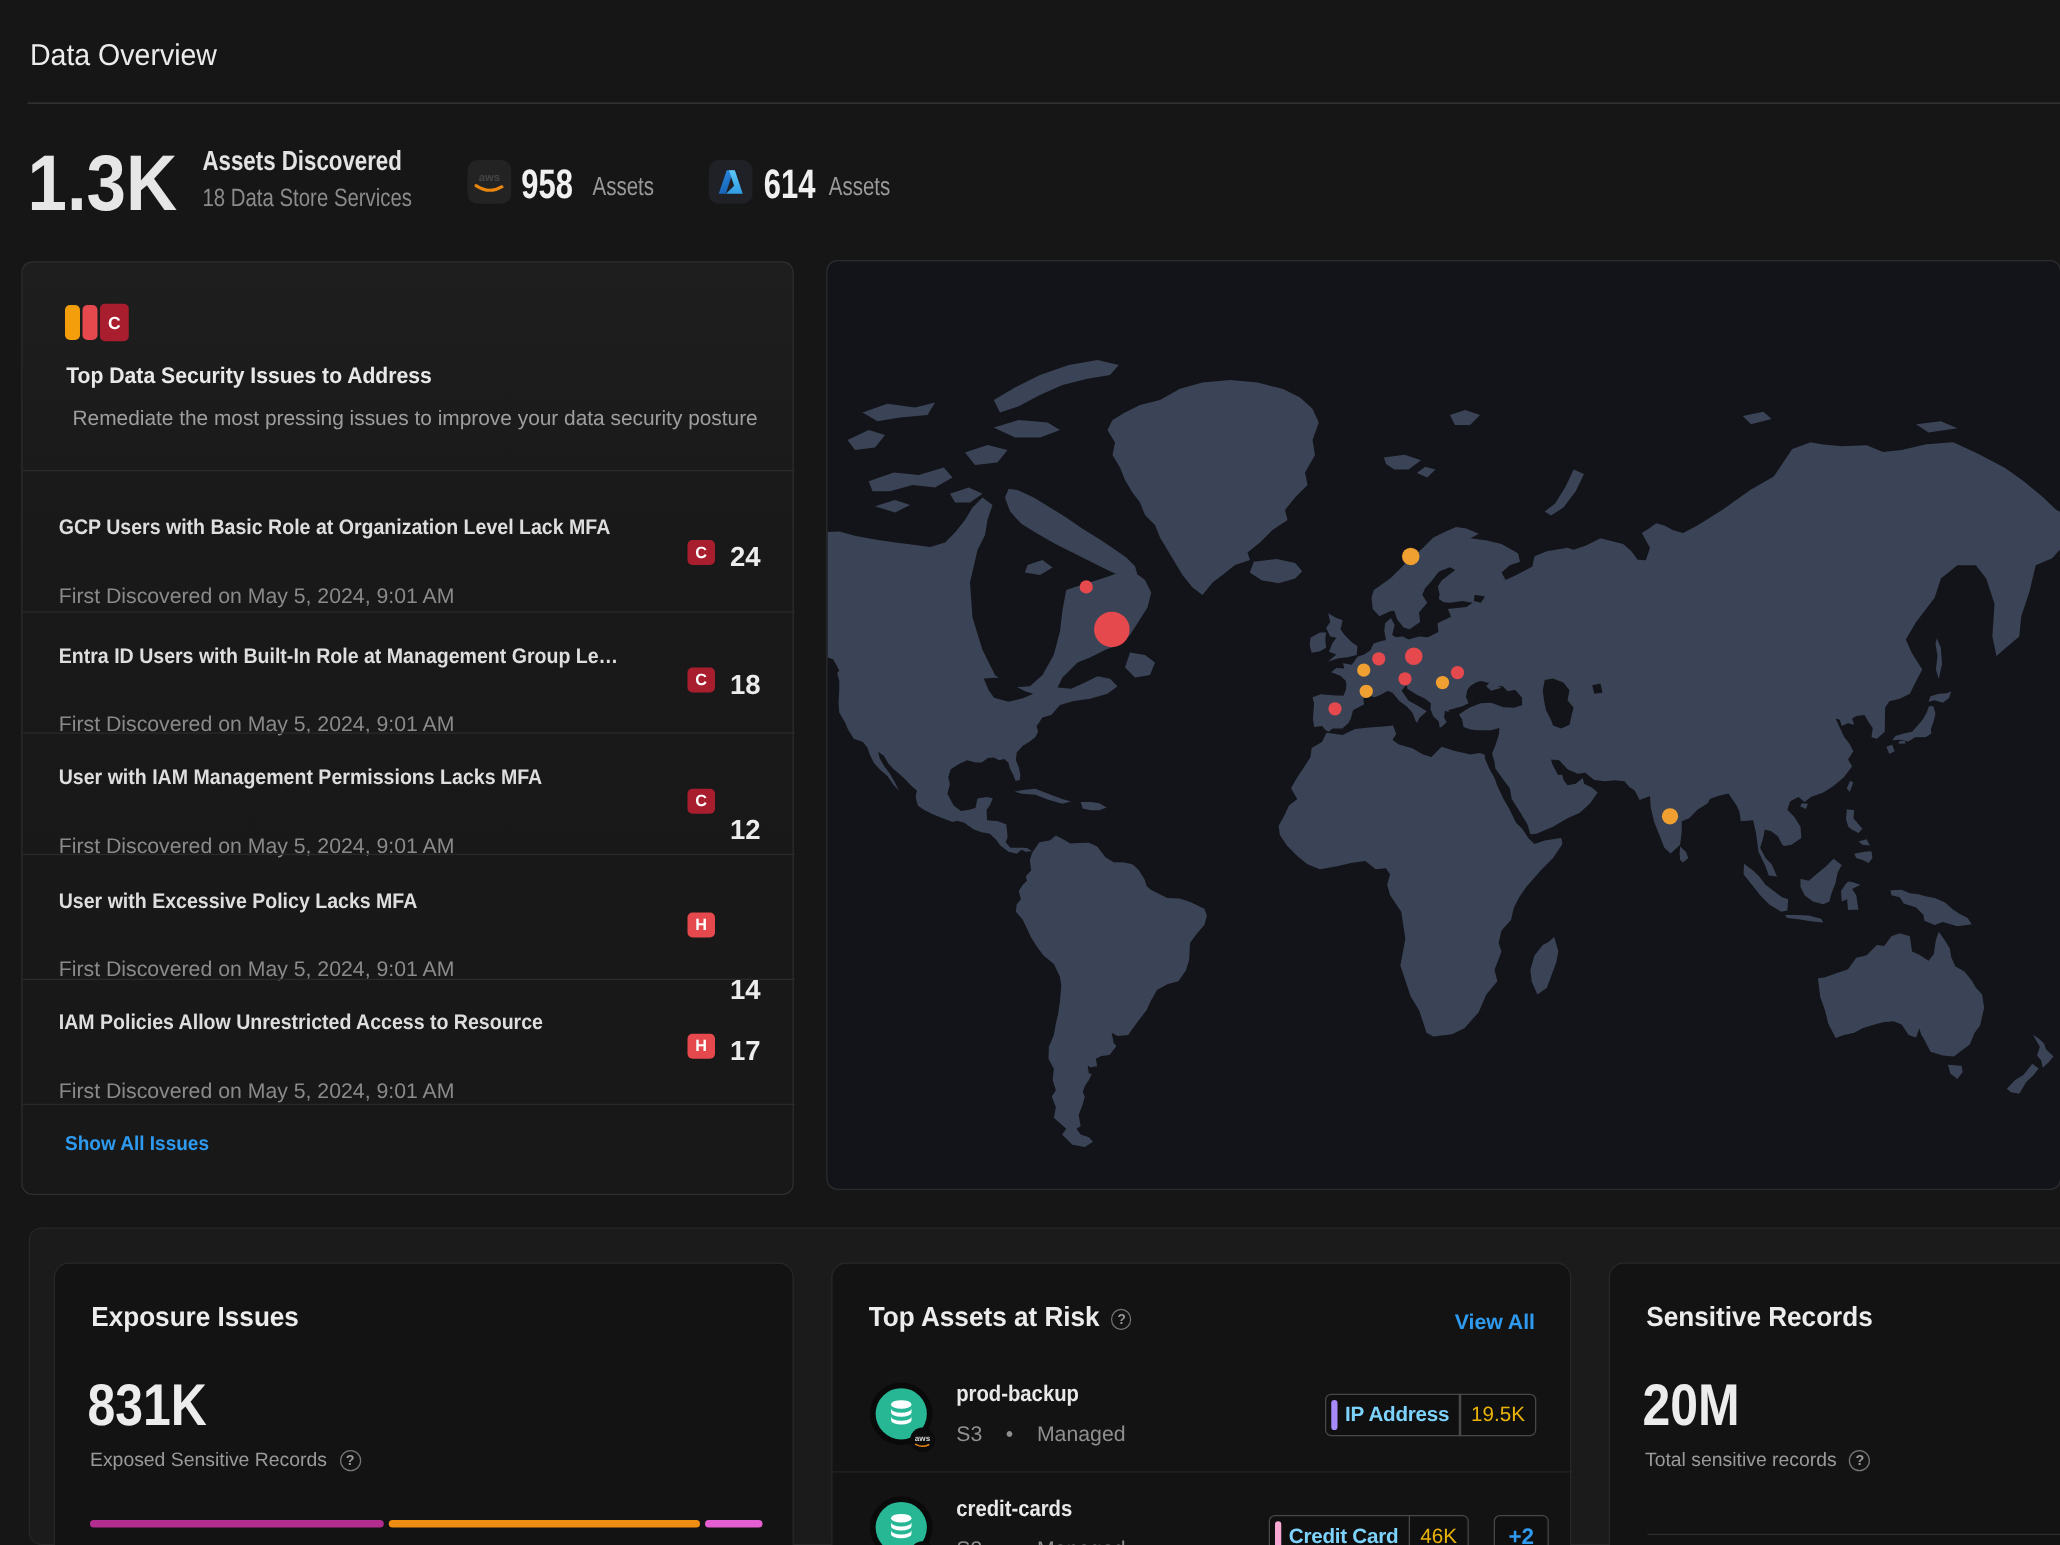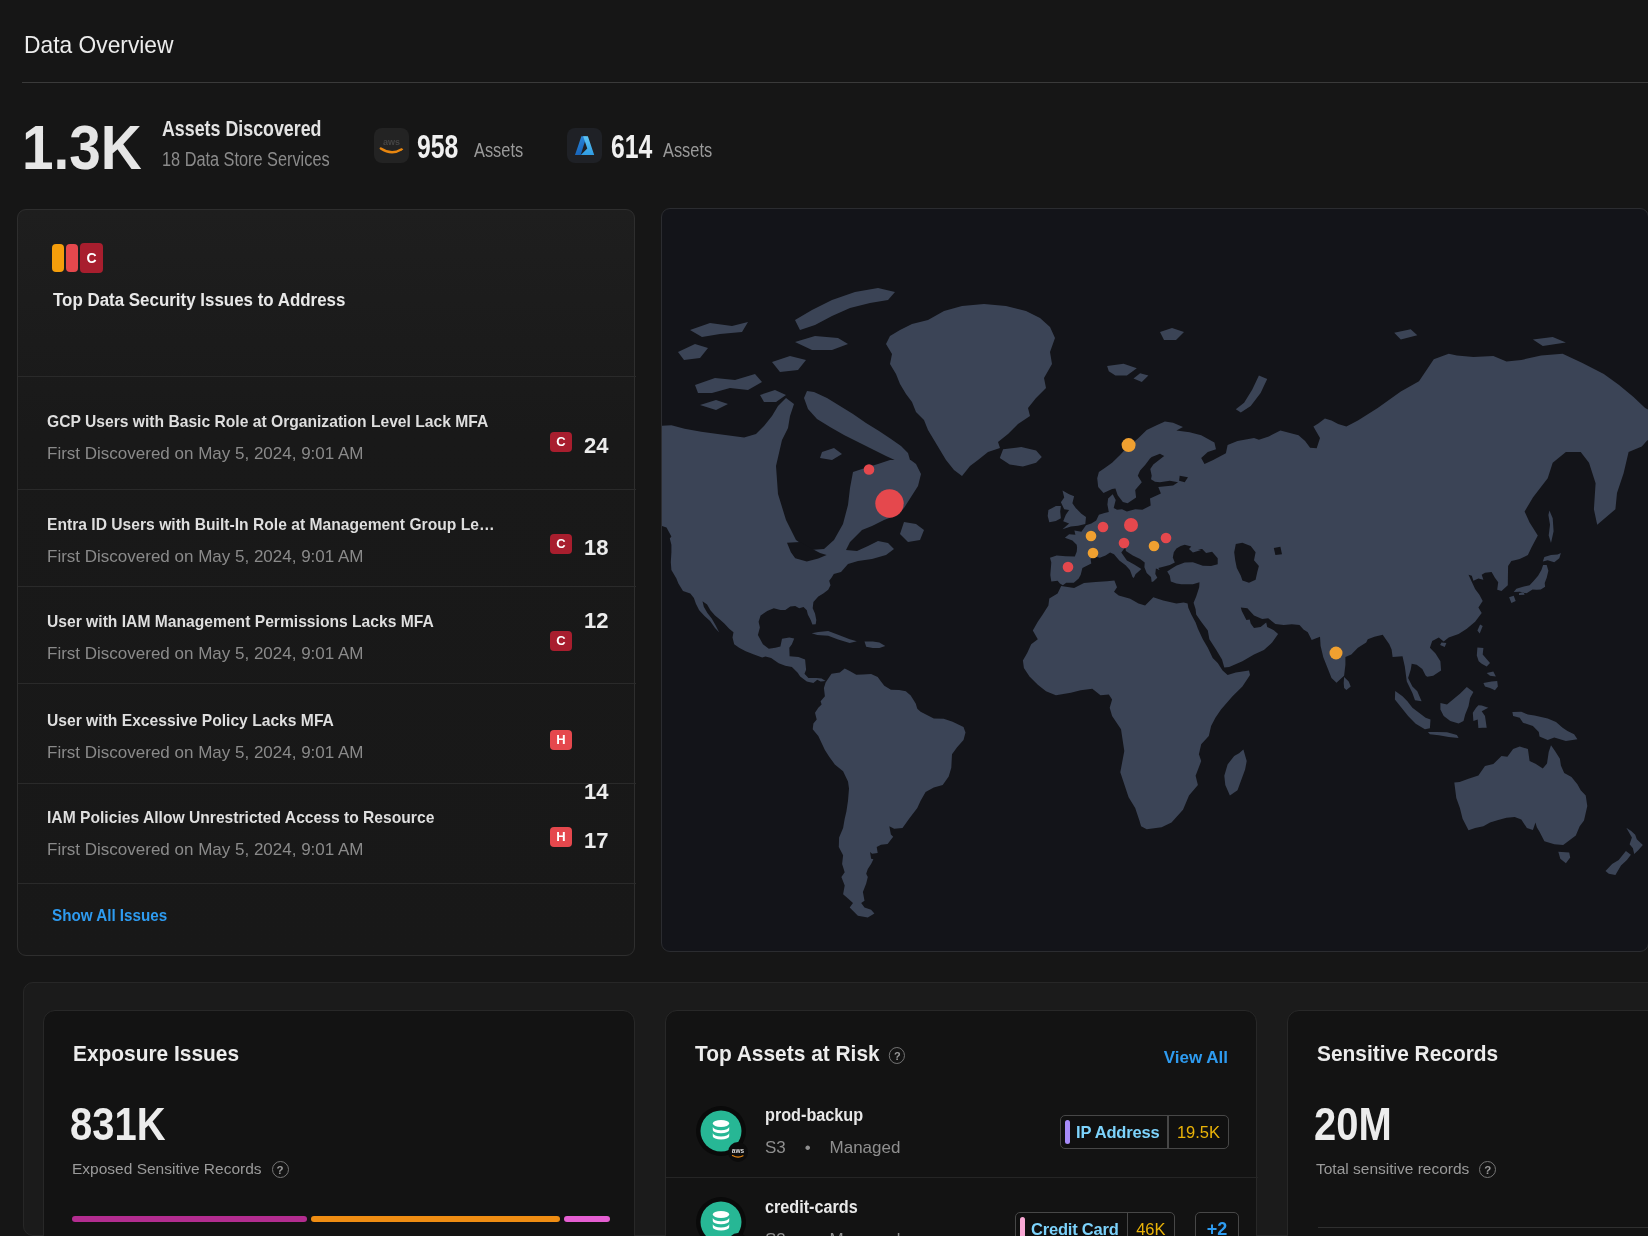--- a/index.html
+++ b/index.html
@@ -33,21 +33,21 @@
     left:17px; top:209px; width:618px; height:747px;
     background:linear-gradient(180deg,#1e1e1e 0%,#191919 30%,#181818 100%);
     border:1px solid #2e2e2e; border-radius:9px;
   }
   .sev-stack { position:absolute; left:34px; top:34px; height:30px; }
   .sev-bar { position:absolute; border-radius:4px; }
   .itl { position:absolute; left:35px; top:80px; font-size:18px; font-weight:bold; color:#e8e8e8; transform:scaleX(0.94); transform-origin:0 0; }
   .isub { position:absolute; left:40px; top:115px; font-size:16.7px; color:#9e9e9e; }
   .idiv { position:absolute; left:0; width:618px; height:1px; background:#2a2a2a; }
   .irow-title { position:absolute; left:29px; font-size:17px; font-weight:bold; color:#dedede; transform:scaleX(0.92); transform-origin:0 0; }
-  .irow-date { position:absolute; left:29px; font-size:17px; color:#8a8a8a; }
+  .irow-date { position:absolute; left:29px; font-size:17px; color:#8a8a8a;margin-top:23px; }
   .badge { position:absolute; width:22px; height:20px; border-radius:4px; font-size:13px; font-weight:bold; color:#fff; text-align:center; line-height:20px; }
   .badge.c { background:#a81e2e; }
   .badge.h { background:#e5484d; }
   .bcount { position:absolute; font-size:22px; font-weight:bold; color:#ececec; }
   #show-all { position:absolute; left:34px; top:697px; font-size:16px; font-weight:bold; color:#2e9bf0; transform:scaleX(0.95); transform-origin:0 0; }
 
   
   #mapcard {
     left:661px; top:208px; width:988px; height:744px;
     background:#131419; border:1px solid #2b2c30; border-radius:9px;
@@ -126,38 +126,39 @@
   <div class="abs pnum" id="az-num">614</div>
   <div class="abs plbl" id="az-lbl">Assets</div>
 
   <div class="abs" id="issues">
     <div class="sev-stack">
       <div class="sev-bar" style="left:0;top:0;width:12px;height:28px;background:#f59e0b;"></div>
       <div class="sev-bar" style="left:14px;top:0;width:12px;height:28px;background:#e5484d;"></div>
       <div class="sev-bar" style="left:28px;top:-1px;width:23px;height:30px;background:#a81e2e;color:#fff;font-size:14px;font-weight:bold;text-align:center;line-height:30px;">C</div>
     </div>
     <div class="itl">Top Data Security Issues to Address</div>
+    <div class="isub">Remediate the most pressing issues to improve your data security posture</div>
     <div class="idiv" style="top:166px;"></div>
 
     <div class="irow-title" style="top:201.5px;">GCP Users with Basic Role at Organization Level Lack MFA</div>
     <div class="irow-date" style="top:234px;">First Discovered on May 5, 2024, 9:01 AM</div>
     <div class="badge c" style="left:532px;top:222px;">C</div>
     <div class="bcount" style="left:566px;top:223px;">24</div>
     <div class="idiv" style="top:278.5px;"></div>
 
     <div class="irow-title" style="top:304.5px;">Entra ID Users with Built-In Role at Management Group Le…</div>
     <div class="irow-date" style="top:337px;">First Discovered on May 5, 2024, 9:01 AM</div>
     <div class="badge c" style="left:532px;top:324px;">C</div>
     <div class="bcount" style="left:566px;top:325px;">18</div>
     <div class="idiv" style="top:376px;"></div>
 
     <div class="irow-title" style="top:401.5px;">User with IAM Management Permissions Lacks MFA</div>
     <div class="irow-date" style="top:434px;">First Discovered on May 5, 2024, 9:01 AM</div>
     <div class="badge c" style="left:532px;top:421px;">C</div>
-    <div class="bcount" style="left:566px;top:398px;">12</div>
+    <div class="bcount" style="left:566px;top:441px;">12</div>
     <div class="idiv" style="top:472.5px;"></div>
 
     <div class="irow-title" style="top:500.5px;">User with Excessive Policy Lacks MFA</div>
     <div class="irow-date" style="top:533px;">First Discovered on May 5, 2024, 9:01 AM</div>
     <div class="badge h" style="left:532px;top:520px;">H</div>
     <div class="bcount" style="left:566px;top:521px;margin-top:48px;">14</div>
     <div class="idiv" style="top:573px;"></div>
 
     <div class="irow-title" style="top:597.5px;">IAM Policies Allow Unrestricted Access to Resource</div>
     <div class="irow-date" style="top:630px;">First Discovered on May 5, 2024, 9:01 AM</div>

